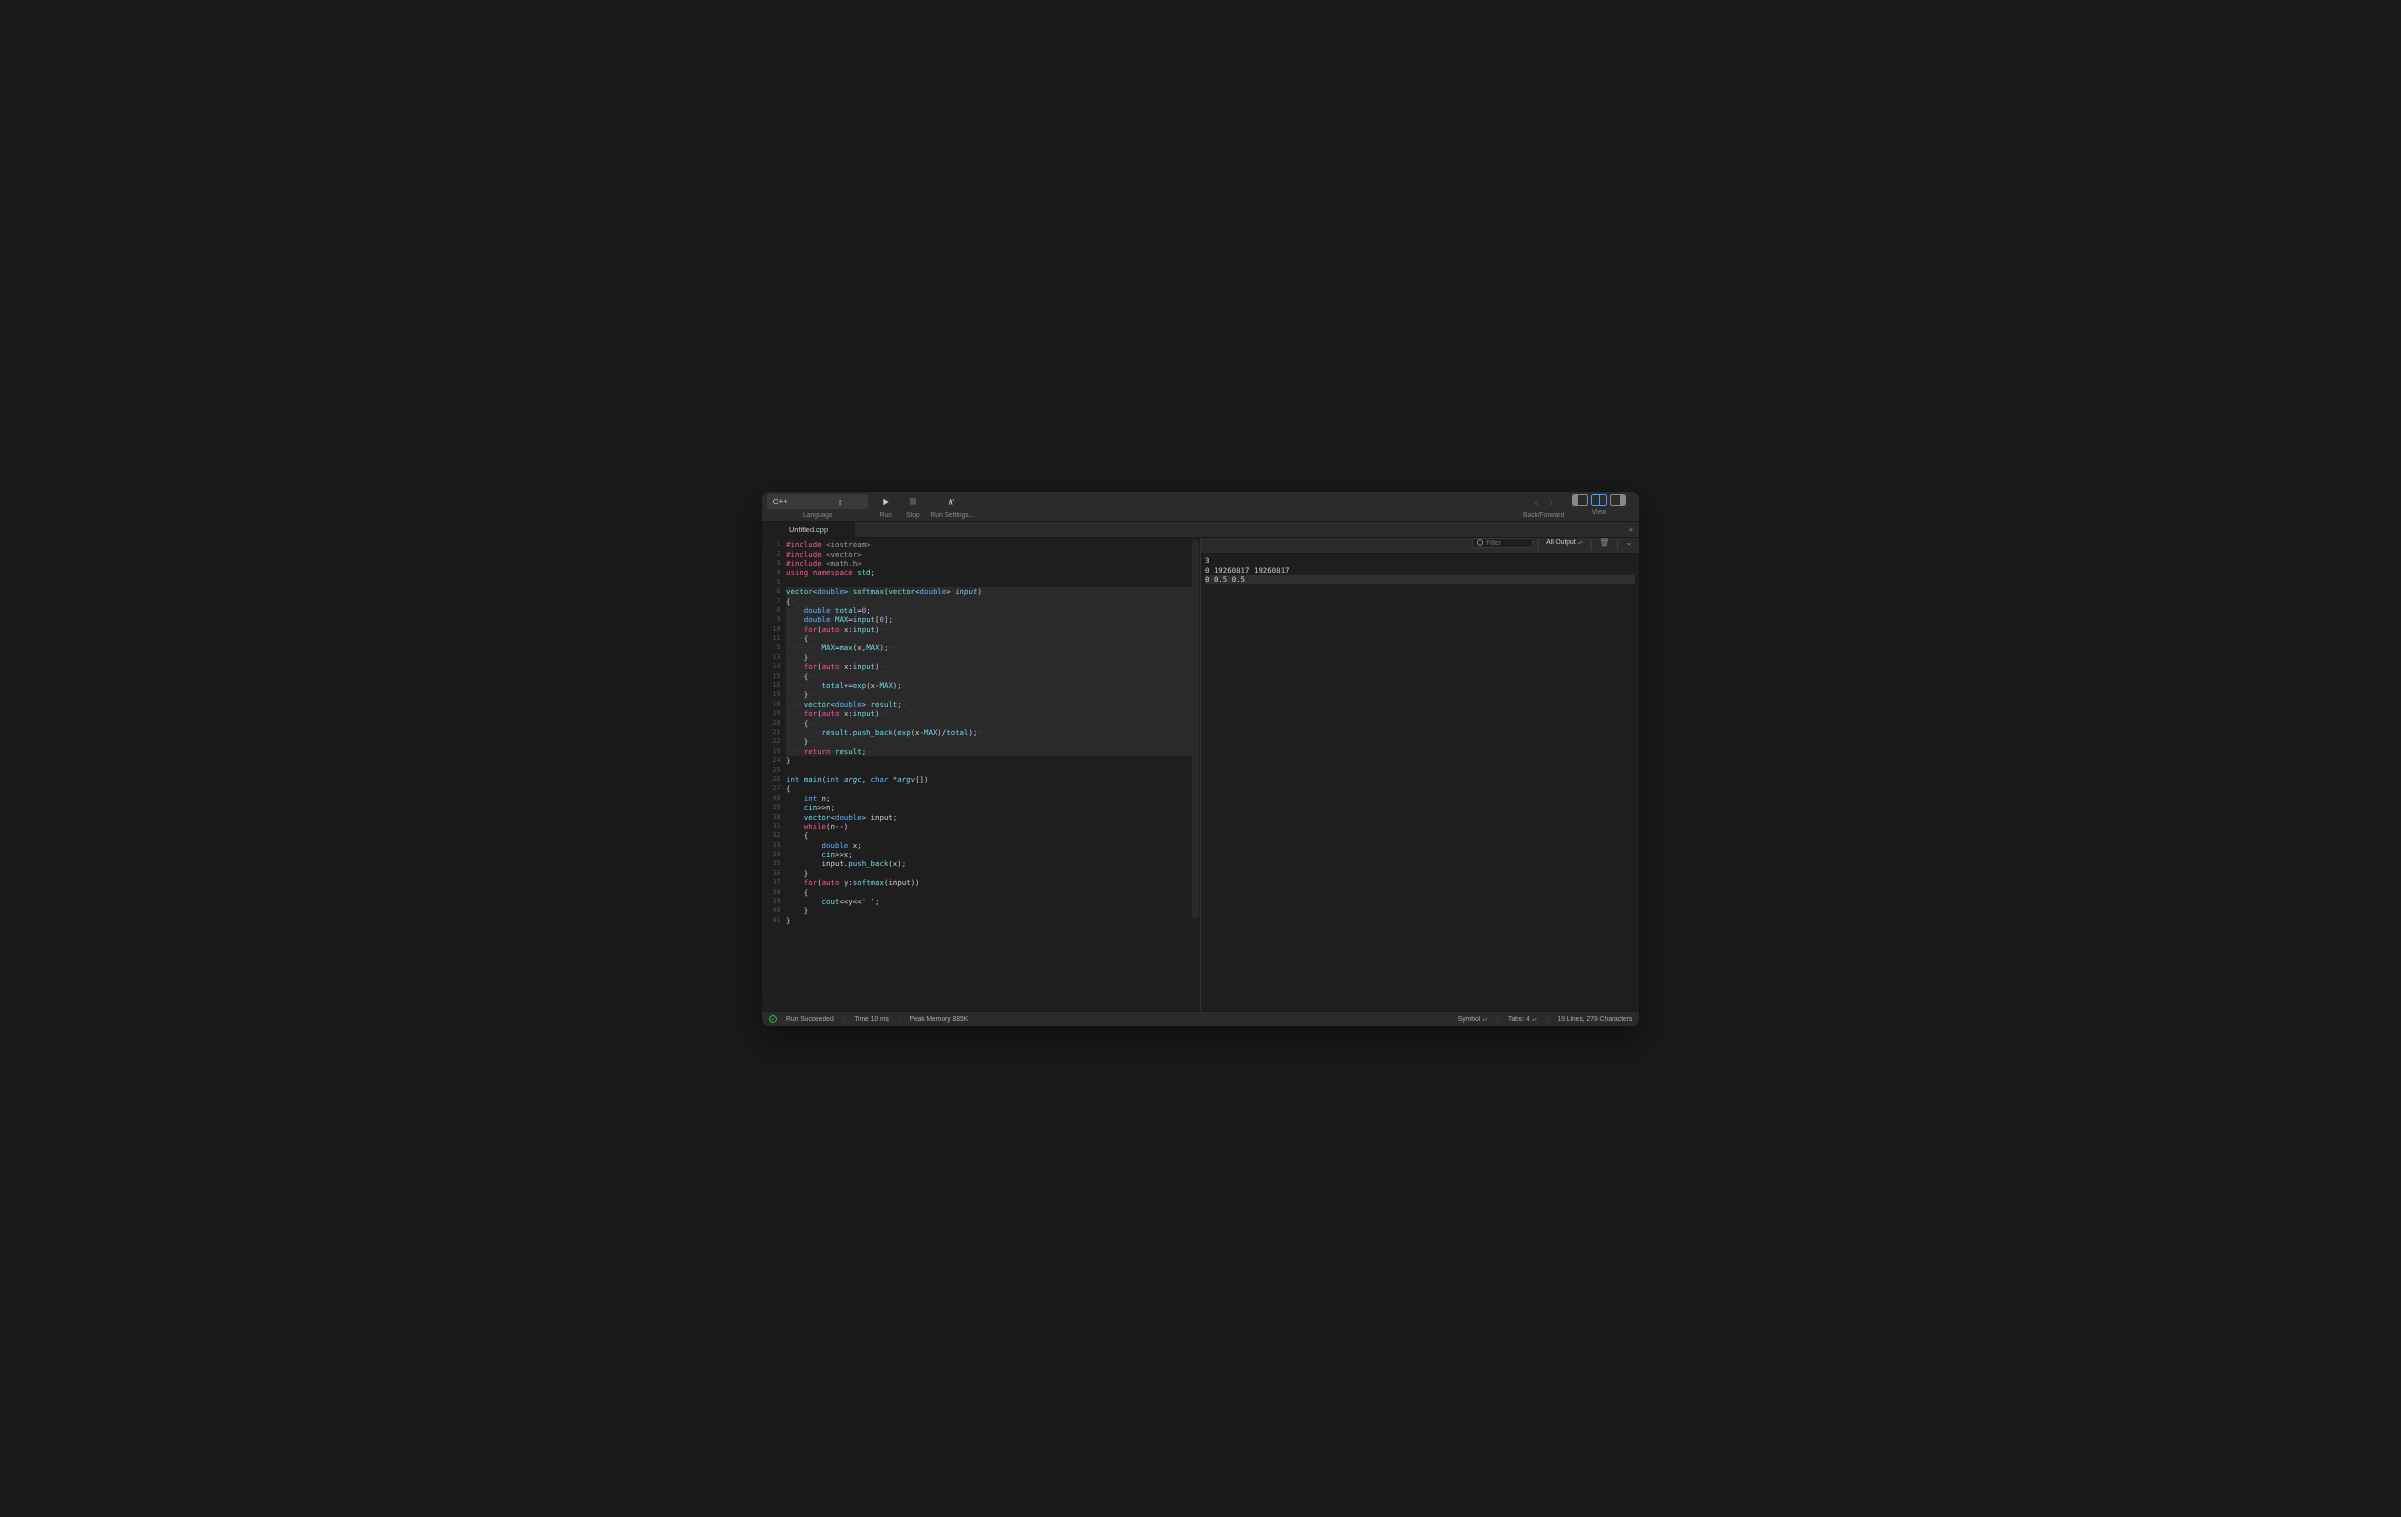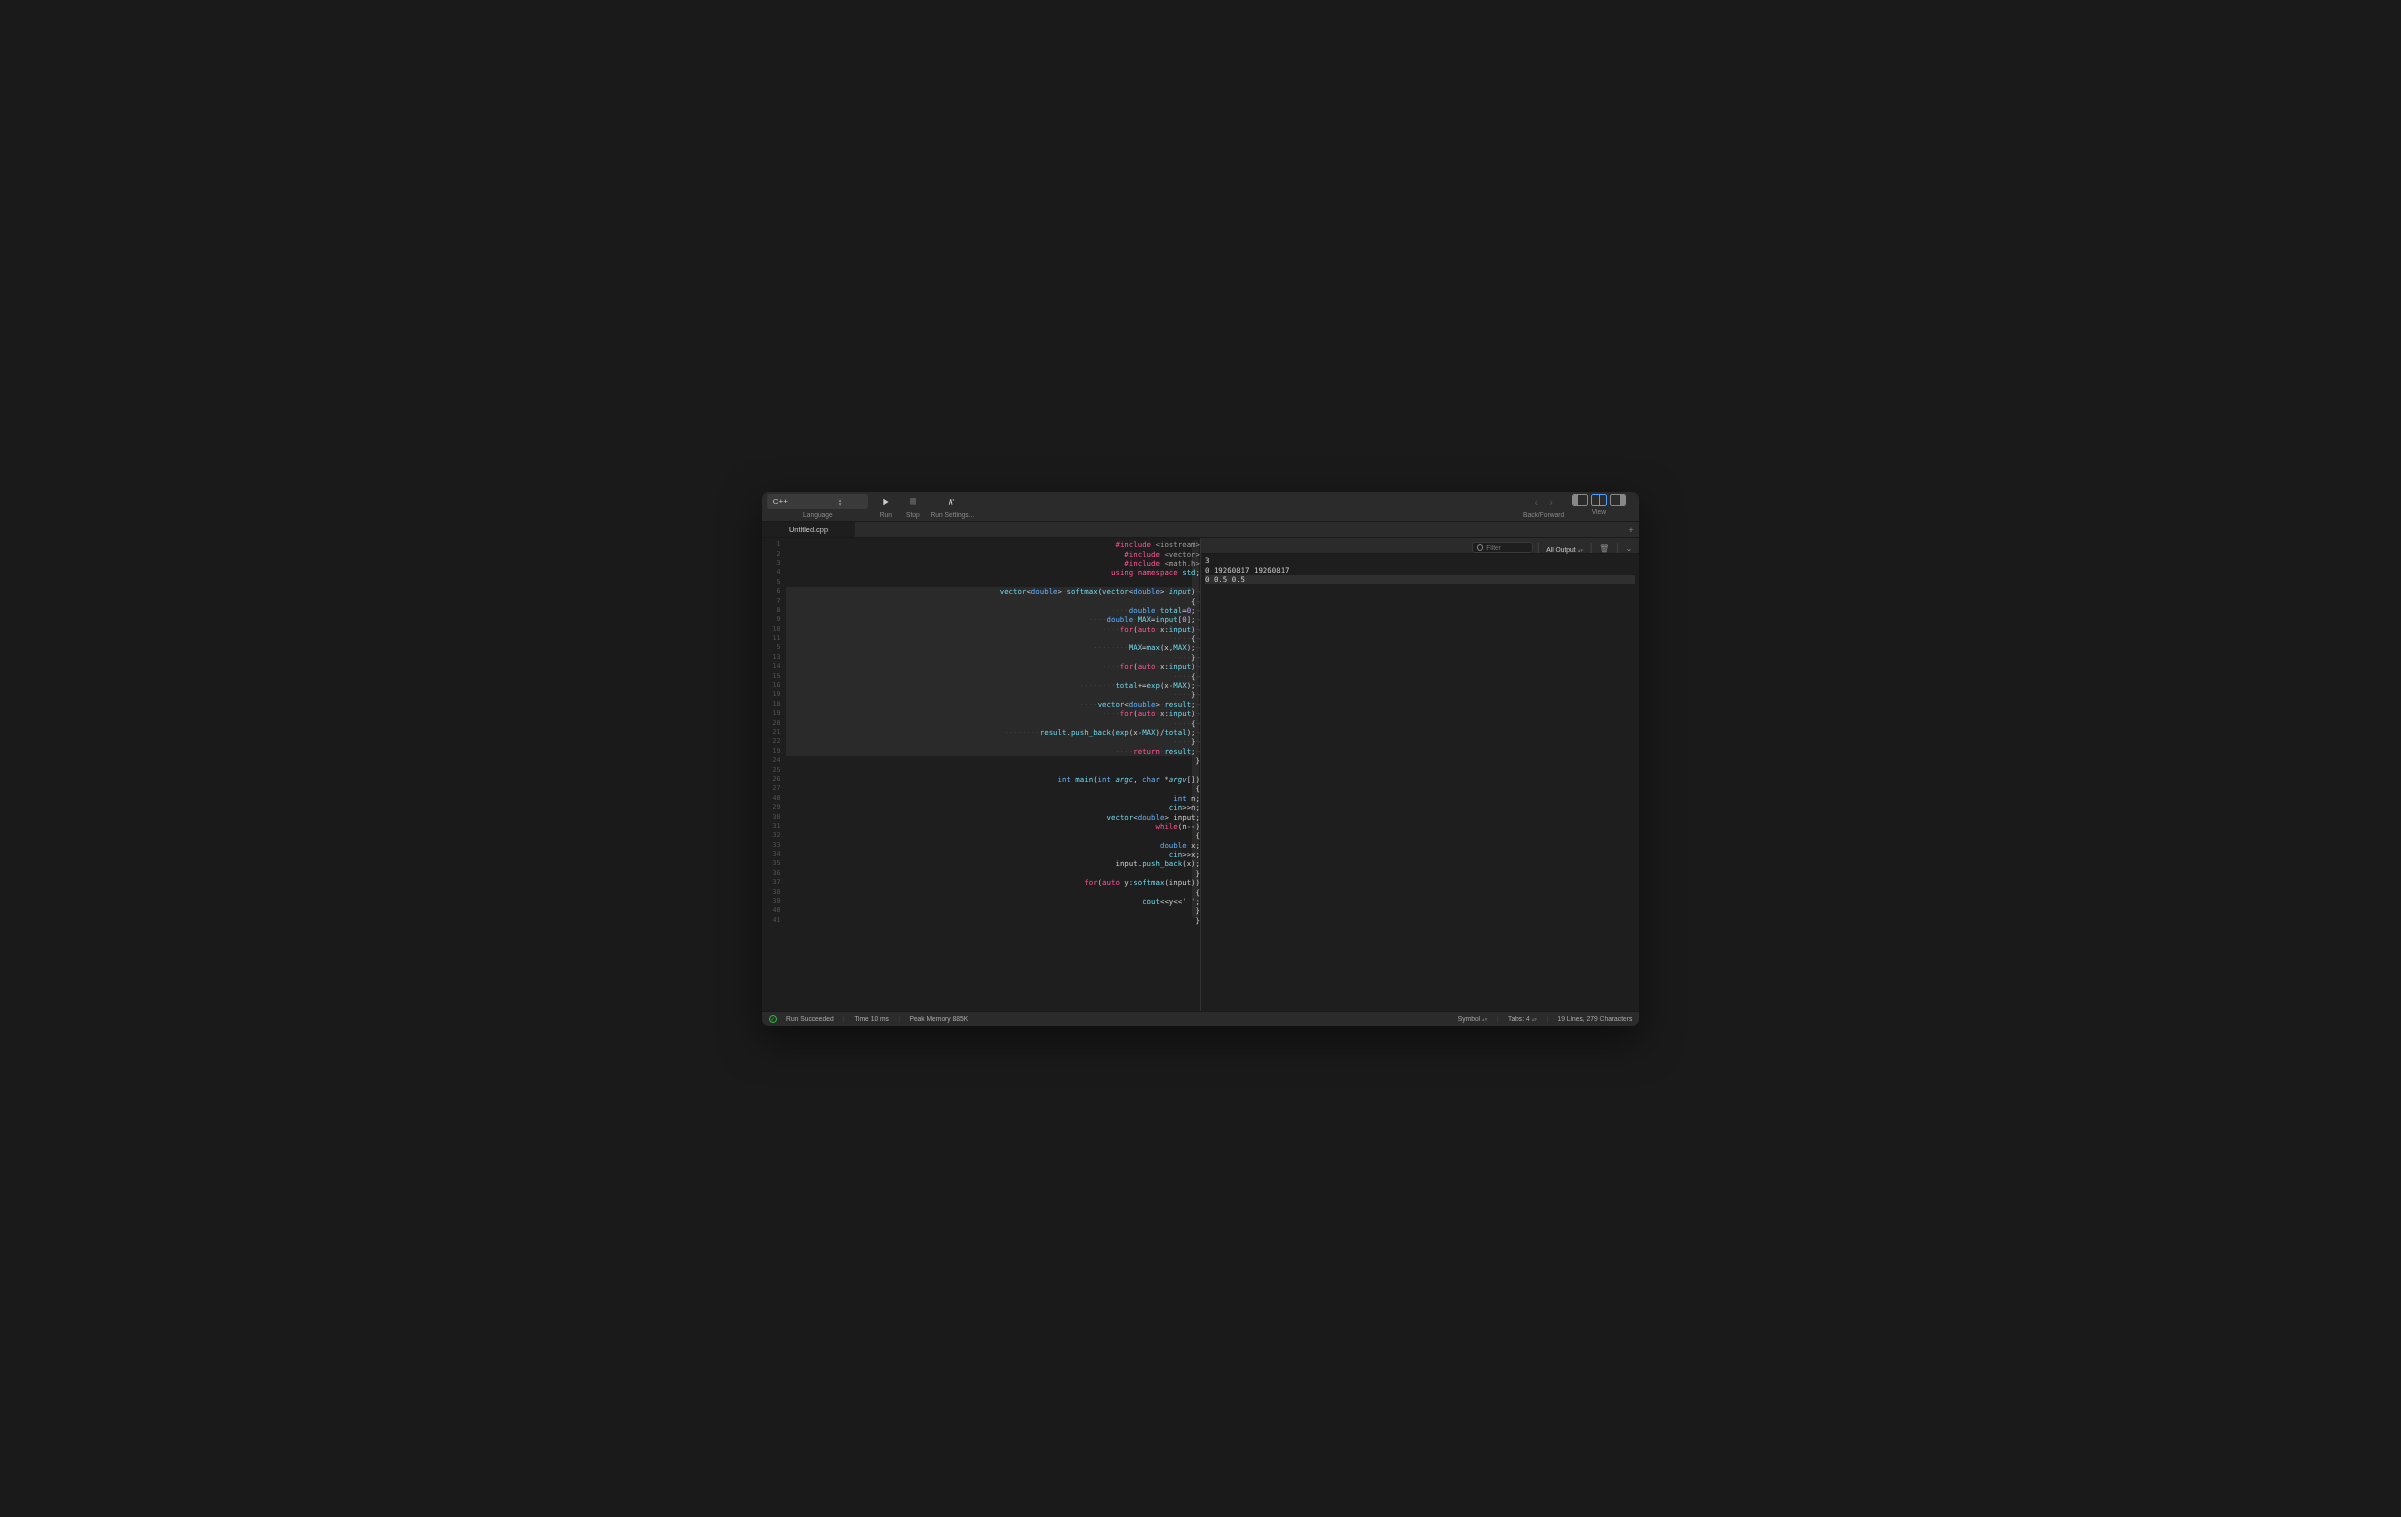--- a/index.html
+++ b/index.html
@@ -33,35 +33,35 @@
 .view-btn.dual.active::before { background: #4a9eff; }
 .view-btn.right::after { content: ''; position: absolute; right: 0; top: 0; bottom: 0; width: 4.7px; background: #888; border-radius: 0 1.3px 1.3px 0; }
 .tabbar { height: 16px; background: #2b2b2b; display: flex; align-items: center; border-bottom: 0.7px solid #1a1a1a; position: relative; }
 .tab { padding: 0 27px; height: 100%; display: flex; align-items: center; font-size: 7.4px; color: #ccc; background: #1e1e1e; }
 .tab-add { position: absolute; right: 5.4px; color: #888; font-size: 9.4px; }
 .main { flex: 1; display: flex; overflow: hidden; }
 .editor-pane { flex: 1; display: flex; background: #1e1e1e; position: relative; overflow: hidden; }
 .gutter { width: 24px; background: #1e1e1e; padding-top: 2.7px; }
 .line-no { height: 9.4px; font-size: 6.7px; color: #555; text-align: right; padding-right: 5.4px; font-family: "SF Mono", Menlo, monospace; line-height: 9.4px; }
 .code { flex: 1; padding-top: 2.7px; font-family: "SF Mono", Menlo, monospace; font-size: 7.4px; line-height: 9.4px; white-space: pre; color: #ccc; position: relative; }
-.code-line { height: 9.4px; position: relative; text-align: right; }
+.code-line { height: 9.4px; position: relative; }
 .highlight-bg { position: absolute; left: 0; right: 4px; background: #2a2a2a; z-index: 0; }
 .code-line span, .code-line { position: relative; z-index: 1; }
 .kw { color: #ff5495; }
 .inc { color: #ff5495; }
 .str { color: #9b9b9b; }
 .type2 { color: #5eb0ff; }
 .fn { color: #6bd5e8; }
 .num { color: #c79eff; }
 .param { color: #6bd5e8; font-style: italic; }
 .var { color: #6bd5e8; }
 .invis { color: #444; }
 .scrollbar { width: 6.7px; background: #2a2a2a; border-radius: 3.4px; position: absolute; right: 1.3px; top: 2.7px; height: 378px; }
 .output-pane { flex: 1; background: #1e1e1e; border-left: 0.7px solid #333; display: flex; flex-direction: column; }
-.output-toolbar { height: 16px; background: #2b2b2b; display: flex; align-items: flex-end; padding: 0 4px; gap: 4px; border-bottom: 0.7px solid #1a1a1a; justify-content: flex-end; }
+.output-toolbar { height: 16px; background: #2b2b2b; display: flex; align-items: flex-start; padding: 0 4px; gap: 4px; border-bottom: 0.7px solid #1a1a1a; justify-content: flex-end; }
 .filter-box { display: flex; align-items: center; background: #1e1e1e; border: 0.7px solid #3a3a3a; border-radius: 2.7px; padding: 0.7px 4px; gap: 2.7px; width: 61px; }
 .filter-box input { background: none; border: none; color: #888; font-size: 6.7px; width: 34px; outline: none; }
 .filter-icon { width: 6.7px; height: 6.7px; border: 0.7px solid #888; border-radius: 50%; position: relative; }
 .output-select { color: #ccc; font-size: 6.7px; padding: 0 2.7px; }
 .out-icon { color: #888; font-size: 8px; padding: 0 2.7px; }
 .output-body { flex: 1; padding: 2.7px 4px; font-family: "SF Mono", Menlo, monospace; font-size: 7.4px; line-height: 9.4px; color: #ccc; white-space: pre; }
 .out-line { height: 9.4px; }
 .out-line.hl { background: #2f2f2f; }
 .statusbar { height: 15px; background: #2b2b2b; display: flex; align-items: center; padding: 0 6.7px; font-size: 6.7px; color: #aaa; gap: 9.4px; border-top: 0.7px solid #1a1a1a; }
 .status-icon { width: 8px; height: 8px; border-radius: 50%; border: 1px solid #27c93f; display: flex; align-items: center; justify-content: center; color: #27c93f; font-size: 5.4px; }

